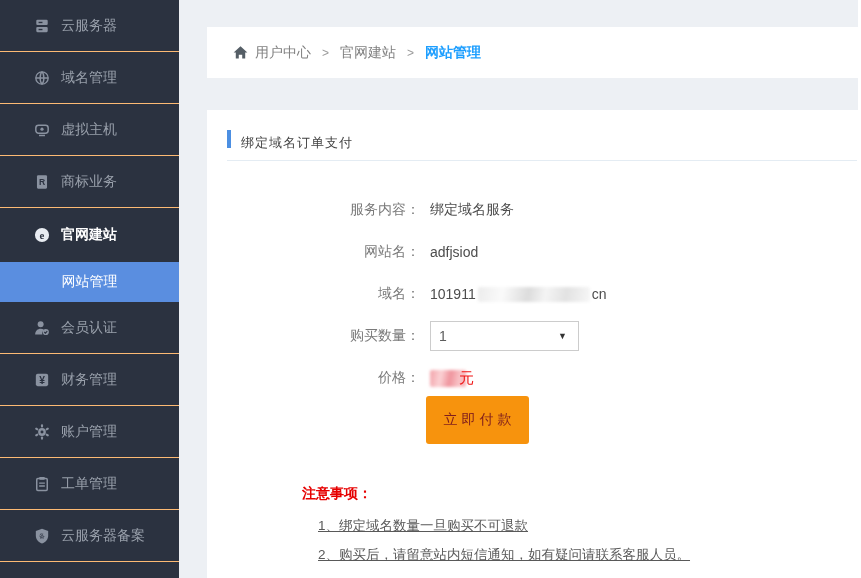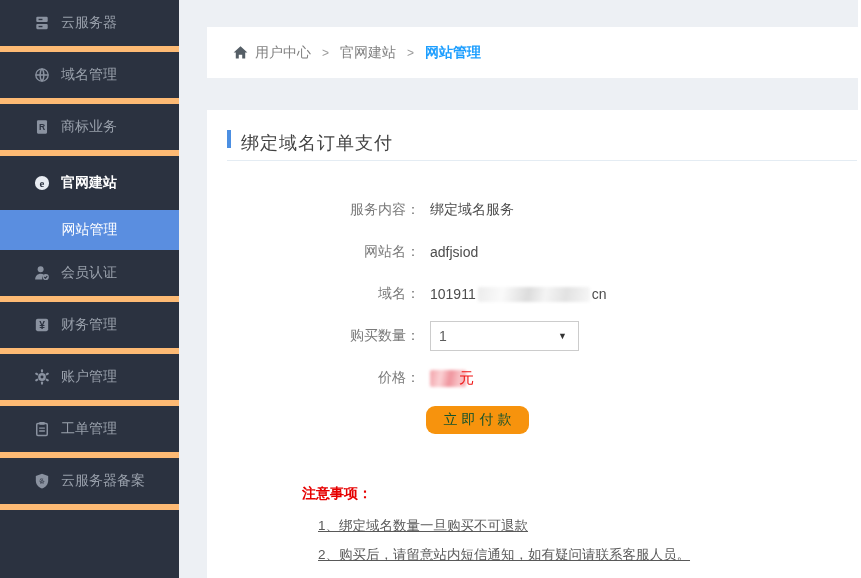--- a/index.html
+++ b/index.html
@@ -15,21 +15,21 @@
 
   
   .sidebar {
     position:absolute; left:0; top:0; width:179px; height:578px;
     background:#2b3240;
   }
   .side-item {
     height:52px; display:flex; align-items:center;
     padding-left:34px; cursor:pointer;
     color:#99a0ab; font-size:14px;
-    border-bottom:6px solid #fdba74;
+    border-bottom:1px solid #fdba74;
   }
   .side-item .icon { display:inline-flex; width:16px; height:16px; margin-right:11px; color:#8a92a0; }
   .side-item .icon svg { width:100%; height:100%; }
   .side-item.active { color:#ffffff; font-weight:bold; border-bottom:none; height:54px; }
   .side-item.active .icon { color:#e8ecf2; }
   .side-item.sub {
     height:40px; background:#5a8ee0; color:#ffffff; font-weight:normal;
     justify-content:center; padding-left:0; border-bottom:none; font-size:14px;
   }
 
@@ -44,21 +44,21 @@
   .bc-item { color:#808080; cursor:pointer; }
   .bc-item.current { color:#1e9fff; font-weight:bold; }
   .bc-sep { margin:0 11px; color:#9a9a9a; font-size:12px; }
 
   .card {
     position:absolute; left:207px; top:110px; right:0; bottom:0;
     background:#ffffff;
   }
   .card-title-row { margin:18px 0 0 20px; display:flex; align-items:center; height:22px; }
   .accent-bar { width:4px; height:18px; background:#4c8fe2; margin-right:10px; }
-  .page-title { font-size:18px; font-weight:normal; color:#424242; letter-spacing:1px;margin-top:8px; }
+  .page-title { font-size:13px; font-weight:normal; color:#424242; letter-spacing:1px;margin-top:8px; }
   .title-divider { margin:10px 4px 0 20px; border-bottom:1px solid #e4ecf3; }
 
   
   .order-form { margin-top:34px; }
   .form-row { display:flex; align-items:center; height:30px; margin-bottom:12px; }
   .form-label { width:213px; text-align:right; color:#7a7a7a; font-size:14px; flex:none; }
   .form-value { margin-left:10px; color:#4d4d4d; font-size:14px; display:flex; align-items:center; }
 
   .redact-gray {
     display:inline-block; width:112px; height:15px; margin:0 2px;
@@ -76,22 +76,22 @@
 
   .qty-select {
     width:149px; height:30px; border:1px solid #cccccc; background:#fff;
     display:flex; align-items:center; justify-content:space-between;
     padding:0 11px 0 8px; cursor:pointer;
   }
   .qty-select .select-value { color:#5c5c5c; font-size:14px; }
   .qty-select .select-arrow { font-size:9px; color:#333; }
 
   .pay-btn {
-    margin-left:219px; width:103px; height:28px;
-    background:#f7930d; color:#14532d; border:none; border-radius:9px;
+    margin-left:219px; width:103px; height:48px;
+    background:#f7930d; color:#7f1d1d; border:none; border-radius:3px;
     font-size:14px; letter-spacing:4px; text-indent:4px; cursor:pointer;
     font-family:inherit;
   }
 
   
   .notes { margin:50px 0 0 95px; }
   .notes-title { color:#e60000; font-weight:bold; font-size:14px; height:18px; margin-bottom:14px; }
   .note-item { color:#595959; font-size:13.5px; margin:0 0 12px 16px; height:17px;text-decoration:underline; }
 
   .right-strip { position:absolute; right:0; top:0; width:3px; height:100%; background:#ffffff; }
@@ -116,20 +116,30 @@
         <span class="side-label">云服务器</span>
       </div>
       <div class="side-item">
         <span class="icon">
           <svg viewBox="0 0 14 14" fill="none" stroke="currentColor" stroke-width="1.2">
             <circle cx="7" cy="7" r="5.4"></circle>
             <path d="M1.6 7h10.8M7 1.6c2.2 2 2.2 8.8 0 10.8M7 1.6c-2.2 2-2.2 8.8 0 10.8"></path>
           </svg>
         </span>
         <span class="side-label">域名管理</span>
+      </div>
+      <div class="side-item">
+        <span class="icon">
+          <svg viewBox="0 0 14 14">
+            <rect x="1.6" y="2.8" width="10.8" height="7" rx="2.4" fill="none" stroke="currentColor" stroke-width="1.3"></rect>
+            <circle cx="7" cy="6.3" r="1.4" fill="currentColor"></circle>
+            <path d="M4.4 11.8h5.2" stroke="currentColor" stroke-width="1.3"></path>
+          </svg>
+        </span>
+        <span class="side-label">虚拟主机</span>
       </div>
       <div class="side-item">
         <span class="icon">
           <svg viewBox="0 0 14 14">
             <rect x="2.6" y="1.1" width="8.8" height="11.8" rx="1" fill="currentColor"></rect>
             <text x="7" y="9.8" font-size="7.5" font-weight="bold" text-anchor="middle" fill="#2b3240" font-family="sans-serif">R</text>
           </svg>
         </span>
         <span class="side-label">商标业务</span>
       </div>

